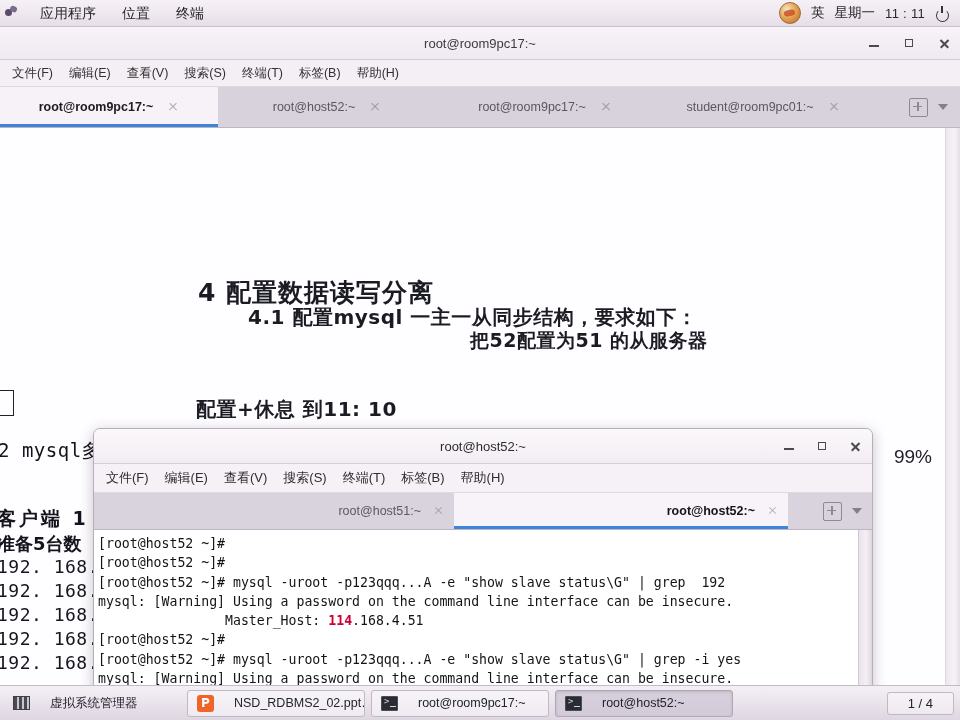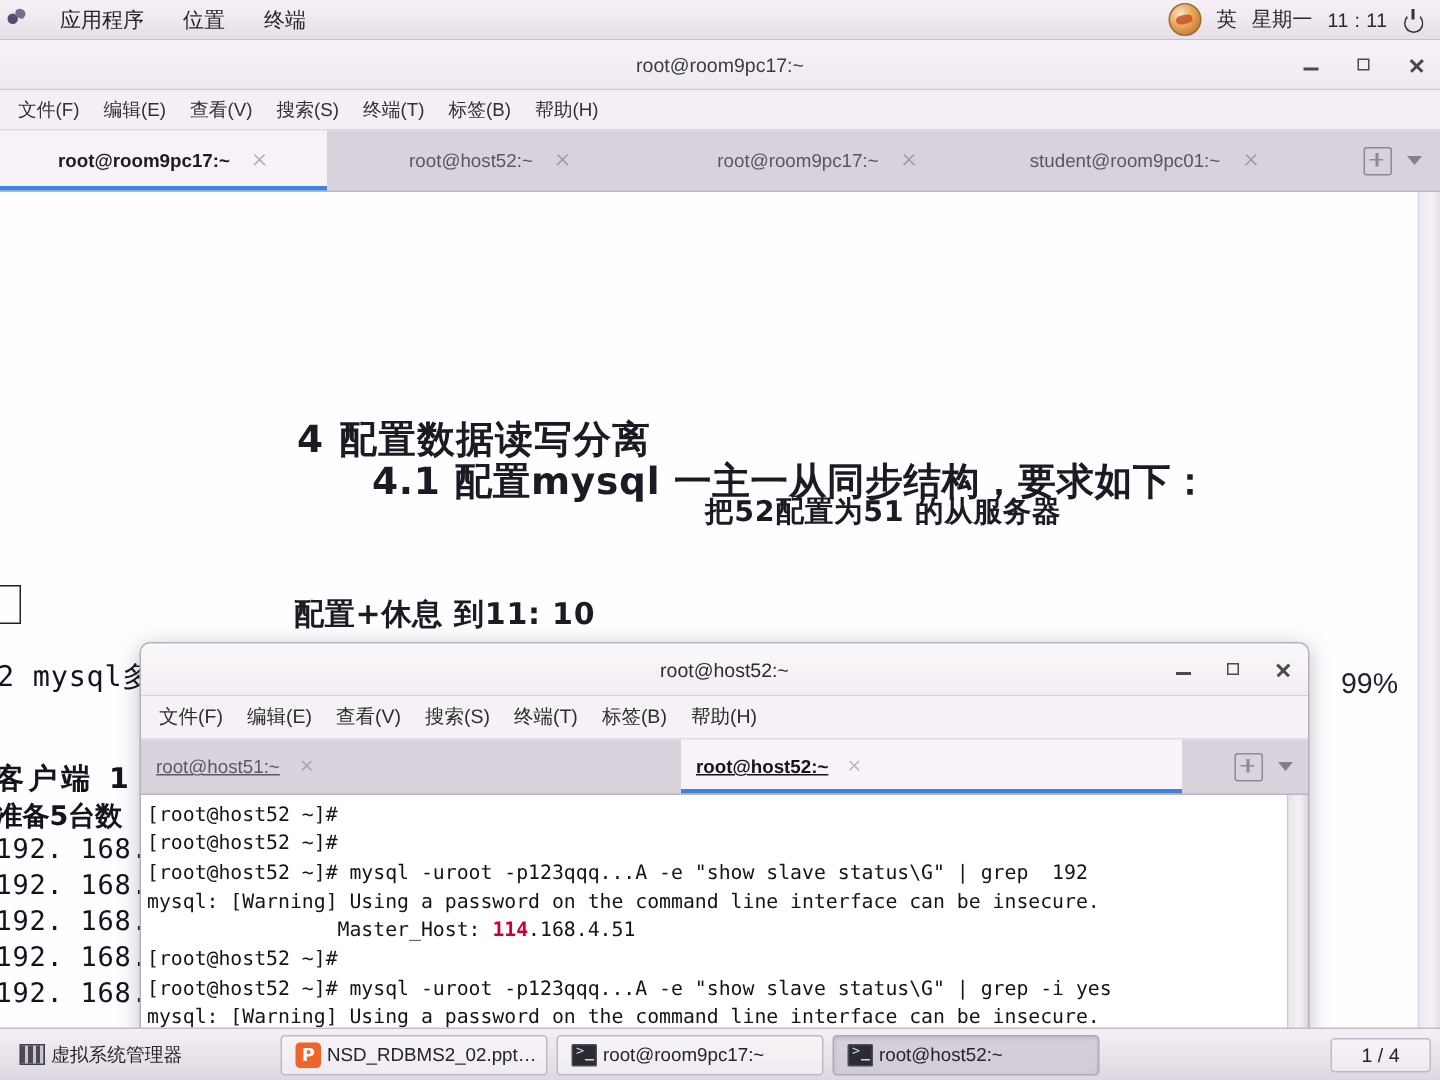--- a/index.html
+++ b/index.html
@@ -124,21 +124,21 @@
 
   
   .content{
     position:relative;height:560px;background:#fefdff;overflow:hidden;
   }
   .slide-line{
     position:absolute;color:#1b1b24;white-space:nowrap;
     font-family:"DejaVu Sans","Liberation Sans",sans-serif;
   }
   .sl1{left:198px;top:148px;font-size:25px;font-weight:bold;letter-spacing:1px;}
-  .sl2{left:248px;top:176px;font-size:25px;font-weight:bold;letter-spacing:.5px;}
+  .sl2{left:248px;top:176px;font-size:20px;font-weight:bold;letter-spacing:.5px;}
   .sl3{left:470px;top:200px;font-size:19px;font-weight:bold;letter-spacing:.5px;}
   .sl4{left:196px;top:268px;font-size:20px;font-weight:bold;letter-spacing:.5px;}
 
   
   .bgterm{
     position:absolute;left:0;top:0;width:150px;height:560px;overflow:hidden;
     font-family:"DejaVu Sans Mono","Liberation Mono",monospace;
     color:#14141c;
   }
   .bgt{position:absolute;white-space:nowrap;}
@@ -187,22 +187,22 @@
     height:28px;background:#f5f1f6;border-bottom:1px solid #e0d9e2;
     display:flex;align-items:center;padding-left:4px;
   }
   .imi{font-size:13px;color:#2d2d2d;padding:3px 8px;white-space:nowrap;}
 
   .itabstrip{
     height:36px;background:#d9d3dd;display:flex;align-items:stretch;
     border-bottom:1px solid #bdb5c2;
   }
   .itab{
-    flex:0 0 auto;display:flex;align-items:center;justify-content:flex-start;position:relative;
-    font-size:12.5px;color:#5d5862;padding:0 10px;box-sizing:border-box;text-decoration:underline;
+    flex:0 0 auto;display:flex;align-items:center;justify-content:flex-end;position:relative;
+    font-size:12.5px;color:#5d5862;padding:0 10px;box-sizing:border-box;
   }
   .itab.active{background:#f7f3f8;color:#16141a;font-weight:bold;}
   .itab.active:after{content:"";position:absolute;left:0;right:0;bottom:0;height:3px;background:#3d85d8;}
   .itab .xb{margin-left:12px;width:11px;height:11px;position:relative;opacity:.4;}
   .itab .xb:before,.itab .xb:after{content:"";position:absolute;left:1px;top:4.7px;width:9px;height:1.3px;background:#5d5862;}
   .itab .xb:before{transform:rotate(45deg);}.itab .xb:after{transform:rotate(-45deg);}
   .itab-newbtn{margin-left:auto;display:flex;align-items:center;gap:10px;padding:0 10px 0 8px;}
 
   .term-body{
     position:relative;height:287px;background:#ffffff;overflow:hidden;
@@ -221,21 +221,21 @@
   }
 
   
   .taskbar{
     position:absolute;left:0;bottom:0;width:960px;height:35px;
     background:linear-gradient(180deg,#f4eff5 0%,#eae3ec 50%,#ded7e1 100%);
     border-top:1px solid #c3bbc7;
     display:flex;align-items:center;box-sizing:border-box;
   }
   .tbtn{
-    display:flex;align-items:center;gap:4px;height:27px;
+    display:flex;align-items:center;gap:20px;height:27px;
     margin:0 3px;padding:0 9px;box-sizing:border-box;
     font-size:12.5px;color:#24242c;white-space:nowrap;
     border:1px solid transparent;border-radius:3px;
     overflow:hidden;
   }
   .tbtn.framed{border-color:#c0b8c5;background:rgba(255,255,255,.45);}
   .tbtn.pressed{border-color:#b1a8b7;background:rgba(206,198,212,.75);box-shadow:inset 0 1px 3px rgba(0,0,0,.13);}
   .tb-w1{width:178px;} .tb-w2{width:178px;} .tb-w3{width:178px;} .tb-w4{width:178px;} .tb-w5{width:178px;}
   .ic-vm{
     flex:0 0 auto;width:17px;height:14px;position:relative;

